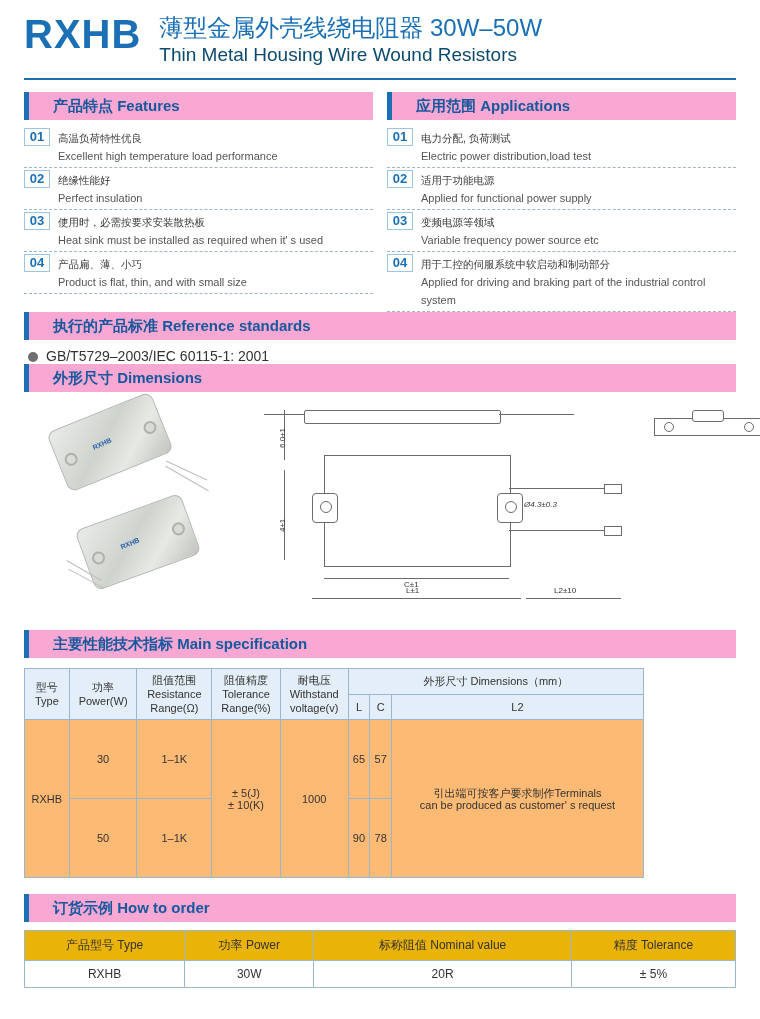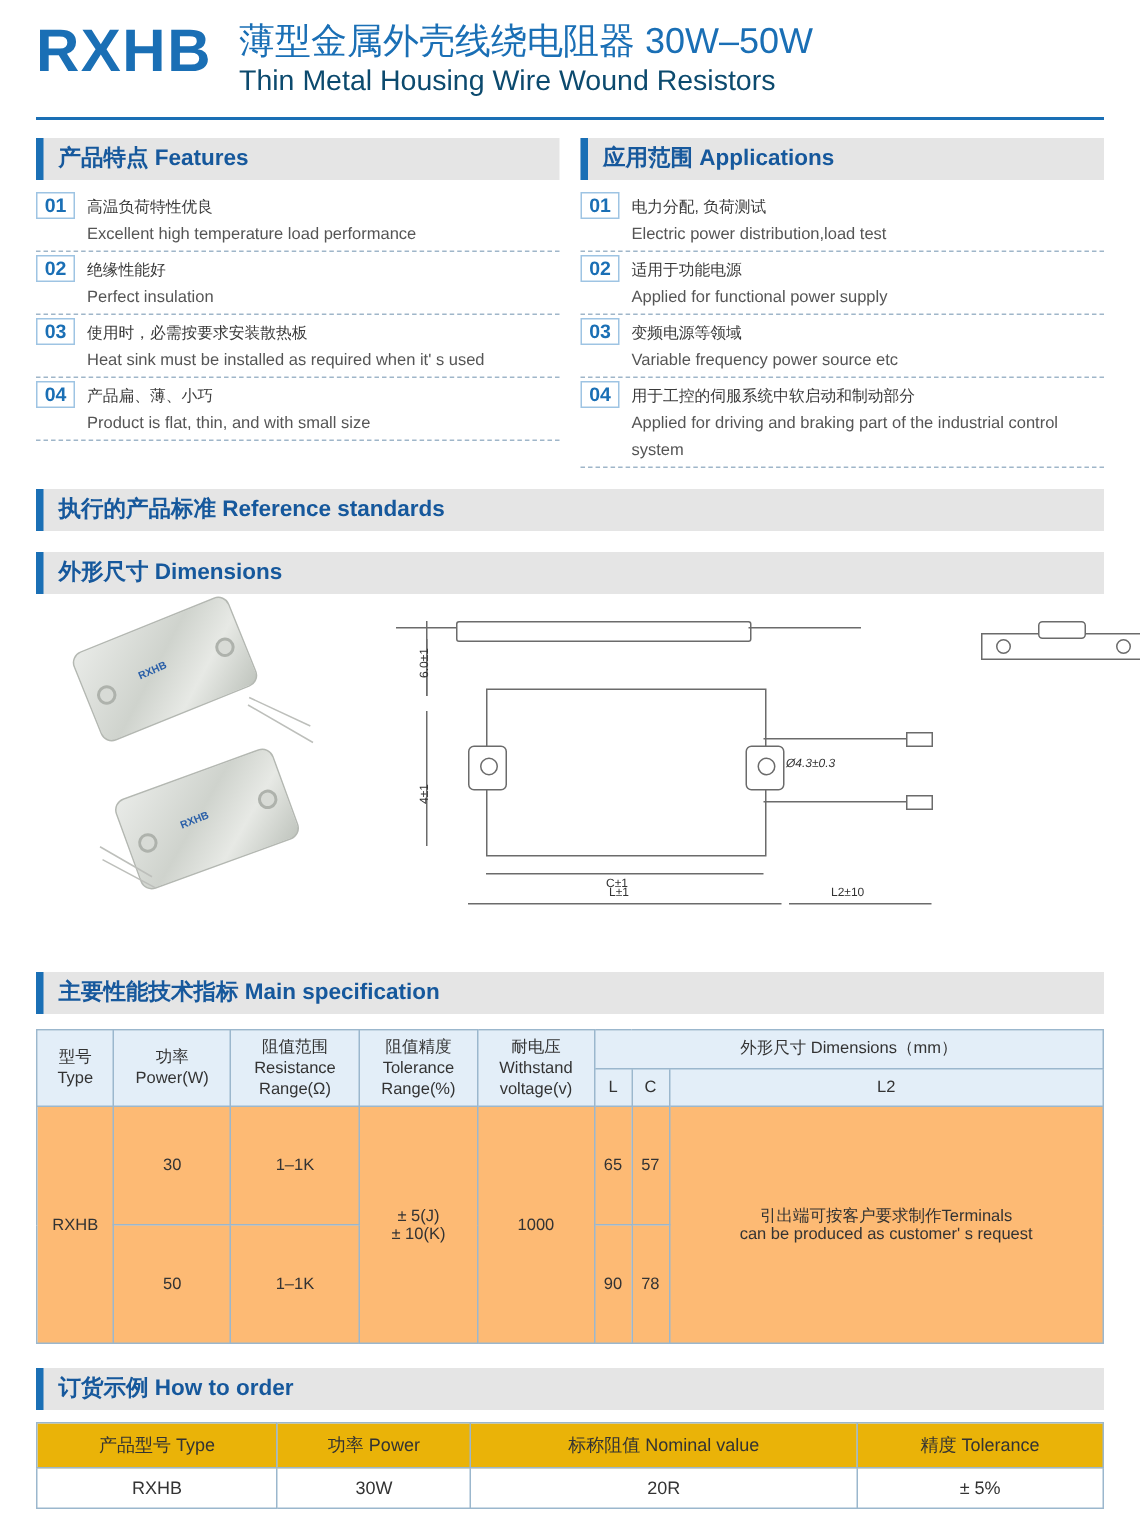--- a/index.html
+++ b/index.html
@@ -19,25 +19,25 @@
     font-size:40px;font-weight:bold;color:#1a6fb5;letter-spacing:1px;
     line-height:44px;font-family:"Liberation Sans", sans-serif;
   }
   .header-titles{margin-left:18px;padding-top:2px;}
   .title-cn{font-size:24px;font-weight:normal;color:#1a6fb5;line-height:28px;}
   .title-en{font-size:19px;color:#0c4a6e;line-height:26px;}
   .header-rule{height:2px;background:#1a6fb5;margin:4px 24px 0 24px;}
 
   
   .bar{
-    background:#e5e5e5;
+    background:#f9a8d4;
     border-left:5px solid #1a6fb5;
     color:#16589c;
     font-size:15px;font-weight:bold;
-    padding:5px 10px;
+    padding:5px 24px;
     line-height:18px;
   }
   .bar .en{font-weight:bold;}
 
   
   .cols{display:flex;gap:14px;padding:0 24px;margin-top:12px;}
   .col{flex:1;}
   .itemlist{margin-top:6px;}
   .item{display:flex;align-items:flex-start;border-bottom:1px dashed #9fb6c9;padding:2px 0 3px 0;}
   .num{
@@ -47,21 +47,21 @@
     min-width:16px;text-align:center;
   }
   .txt{flex:1;}
   .txt .cn{font-size:10.5px;color:#3a3a3a;line-height:13px;}
   .txt .en{font-size:11px;color:#555;line-height:14px;}
 
   
   .std{padding:8px 24px 0 28px;font-size:14px;color:#333;}
   .dot{display:inline-block;width:10px;height:10px;border-radius:50%;background:#6f6f6f;margin-right:8px;vertical-align:middle;}
 
-  .section{margin-top:14px;padding:0 24px;}
+  .section{padding:0 24px;}
 
   
   .dimwrap{position:relative;height:230px;margin:8px 24px 0 24px;}
   .photo{
     position:absolute;
     background:linear-gradient(140deg,#e9ebe8 0%,#cfd3cd 45%,#e7e9e5 70%,#bfc4bd 100%);
     border:1px solid #b4b8b2;
     border-radius:8px;
   }
   .photo .lbl{
@@ -76,21 +76,21 @@
   .rectbox{position:absolute;border:1px solid #6b6b6b;background:#fff;}
   .thinbar{position:absolute;border:1px solid #6b6b6b;background:#fff;}
   .lead{position:absolute;background:#6b6b6b;height:1px;}
   .dimline{position:absolute;background:#6b6b6b;}
   .dtxt{position:absolute;font-size:8px;color:#333;}
   .dtxt.rot{transform:rotate(-90deg);transform-origin:left top;white-space:nowrap;}
   .sidebox{position:absolute;left:630px;top:8px;width:108px;height:34px;}
 
   
   table{border-collapse:collapse;width:100%;}
-  .spec{margin:10px 24px 0 24px;width:712px;}
+  .spec{margin:10px 24px 0 24px;width:620px;}
   .spec th,.spec td{
     border:1px solid #9bb7cd;
     text-align:center;
     vertical-align:middle;
     font-size:11px;
     color:#333;
     padding:4px 2px;
   }
   .spec thead th{background:#e3eef8;font-weight:normal;line-height:14px;}
   .spec td{background:#fdba74;height:28px;}
@@ -198,20 +198,23 @@
         </div>
       </div>
     </div>
   </div>
 
   <div class="section">
     <div class="bar">
       <span>执行的产品标准</span>
       <span class="en">Reference standards</span>
     </div>
+  </div>
+  <div class="std">
+    <span class="dot"></span><span>GB/T5729–2003/IEC 60115-1: 2001</span>
   </div>
 
   <div class="section">
     <div class="bar">
       <span>外形尺寸</span>
       <span class="en">Dimensions</span>
     </div>
   </div>
 
   <div class="dimwrap">

